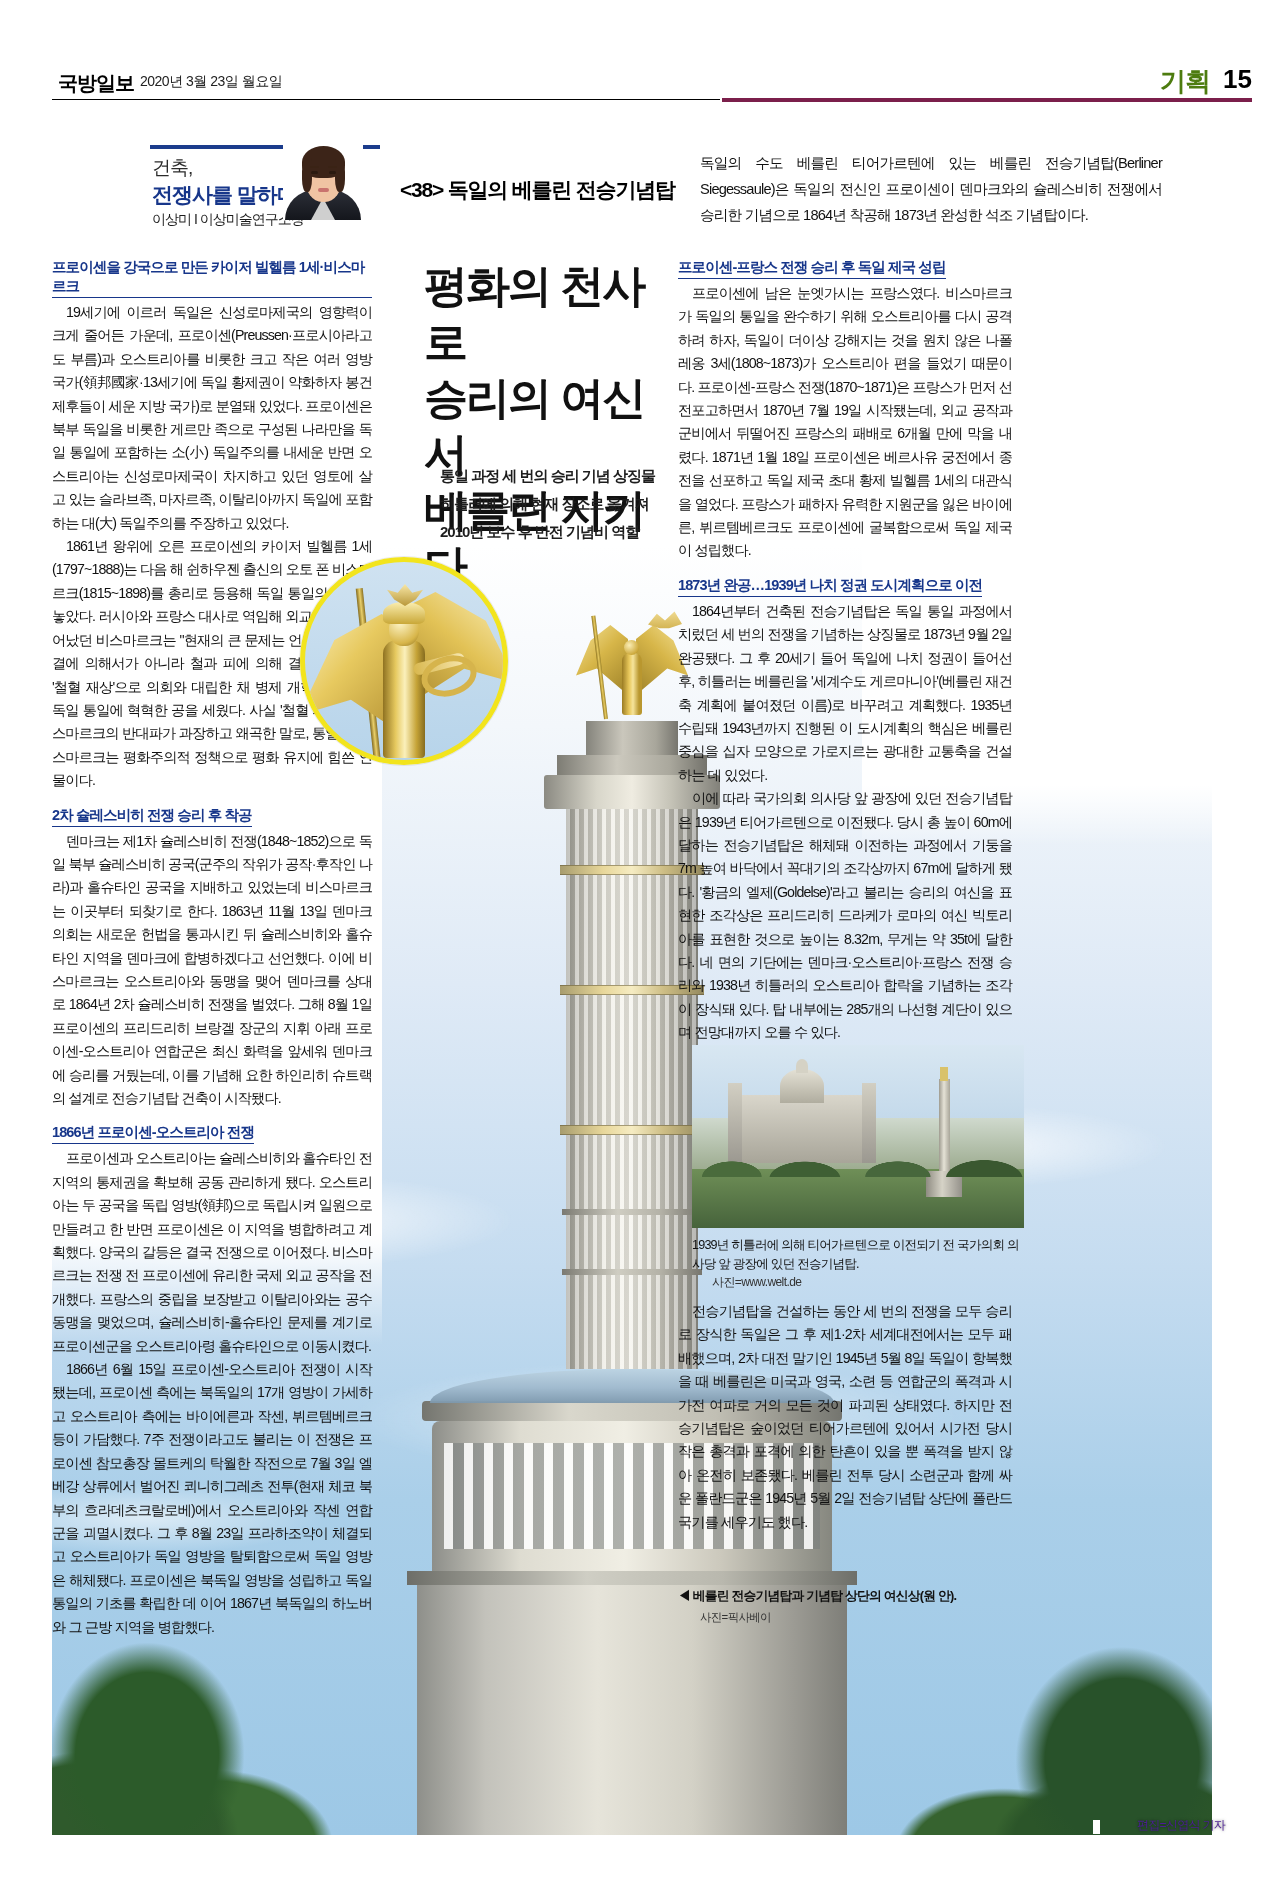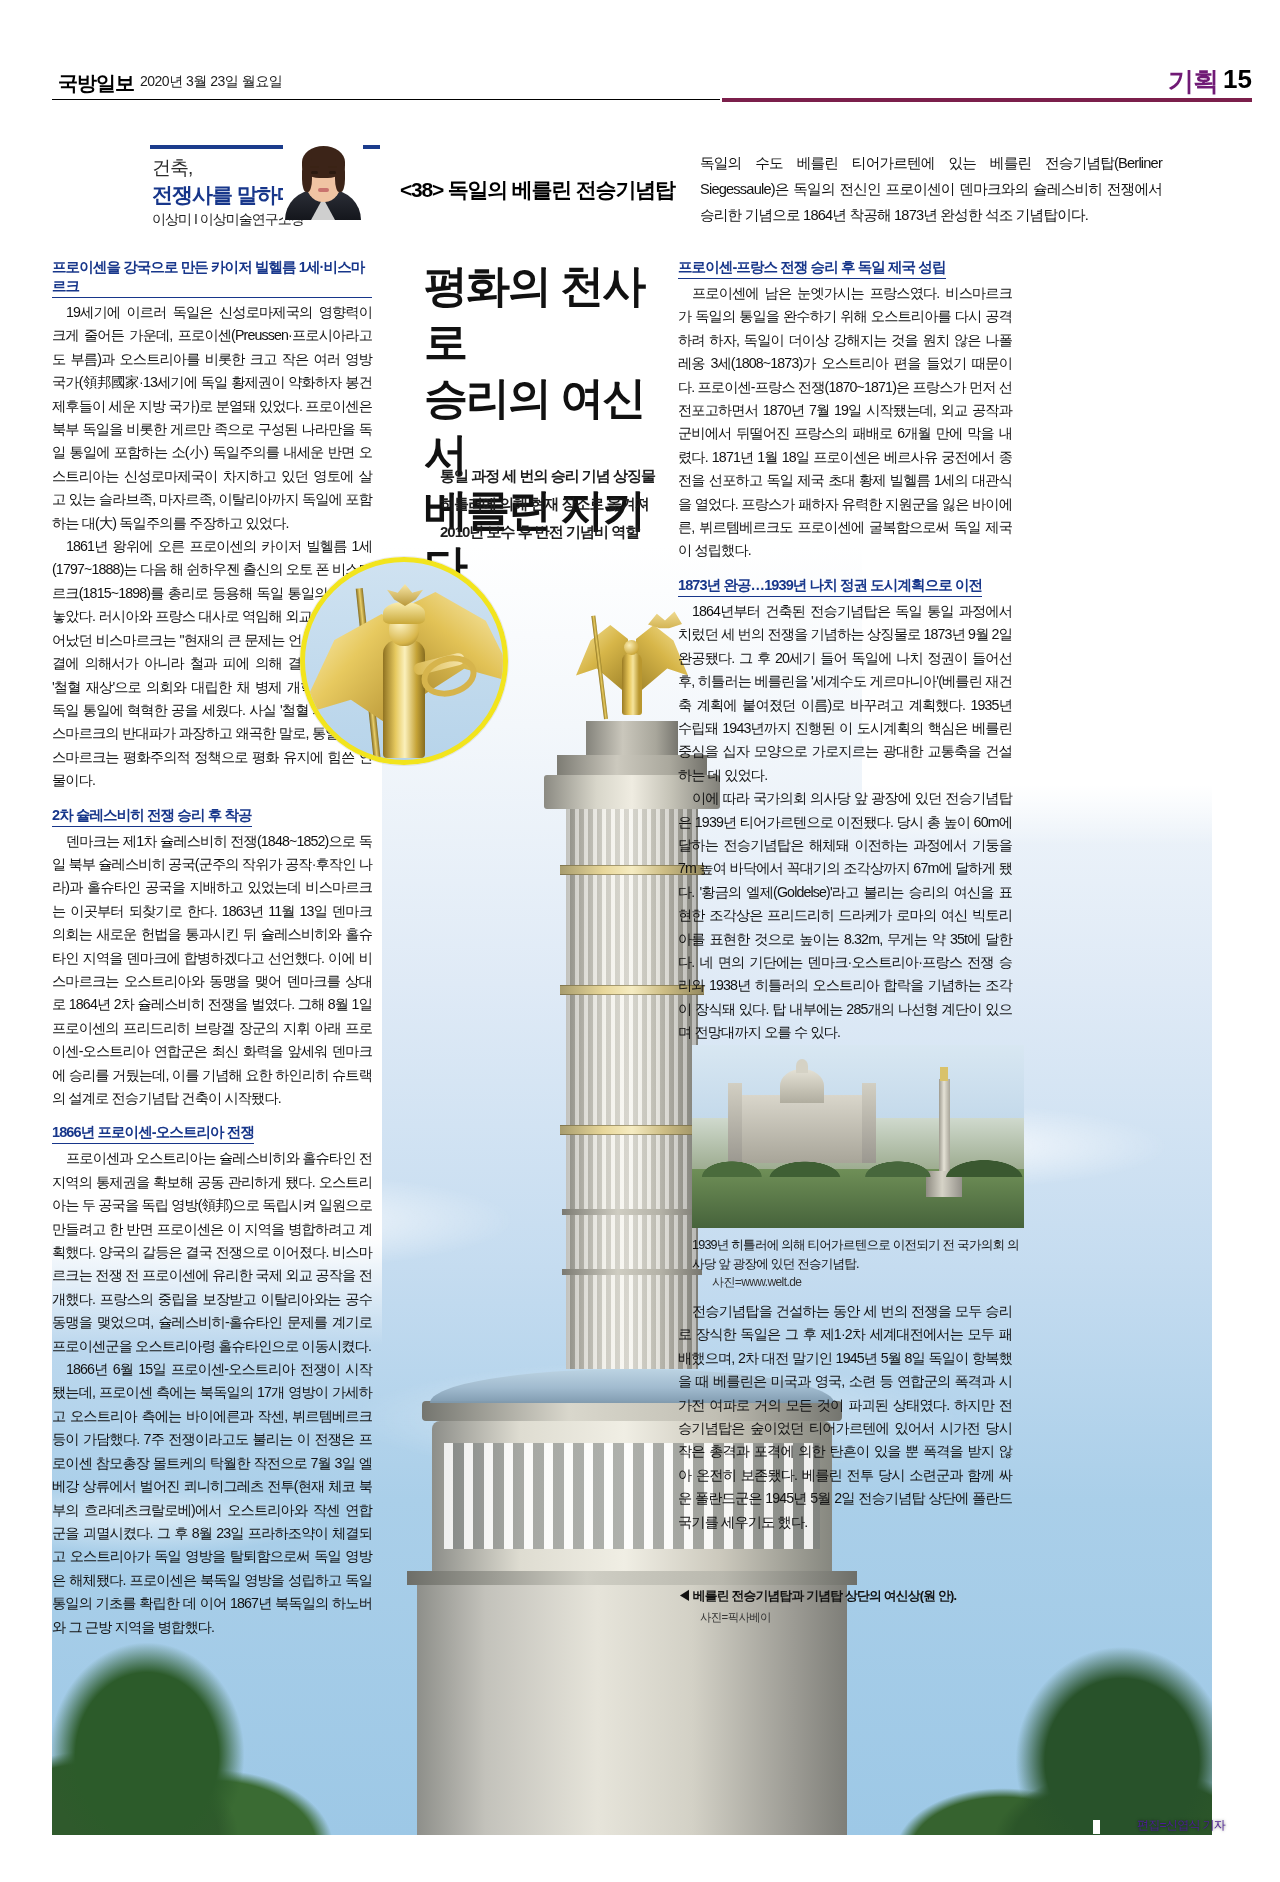--- a/index.html
+++ b/index.html
@@ -20,22 +20,22 @@
   }
   .mast-title {
     position:absolute; left:58px; top:70px;
     font-size:20px; font-weight:bold; letter-spacing:-1px; color:#000;
   }
   .mast-date {
     position:absolute; left:140px; top:73px;
     font-size:14px; color:#222; letter-spacing:-0.5px;
   }
   .mast-section {
-    position:absolute; right:62px; top:64px;
-    font-size:26px; font-weight:bold; letter-spacing:-1px; color:#701a75;
+    position:absolute; right:70px; top:64px;
+    font-size:26px; font-weight:bold; letter-spacing:-1px; color:#4d7c0f;
   }
   .mast-page {
     position:absolute; right:28px; top:64px;
     font-size:26px; font-weight:bold; color:#000;
   }
   .mast-rule-right {
     position:absolute; right:28px; top:98px; width:530px; height:4px;
     background:#7b1f4b;
   }
   .mast-rule-left {

